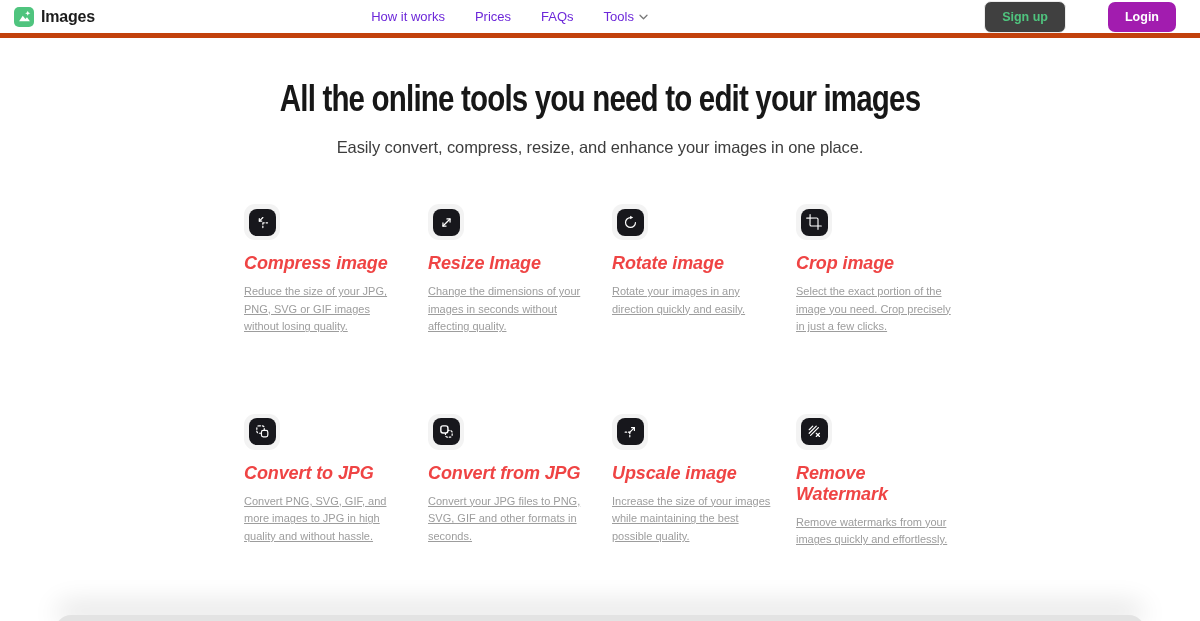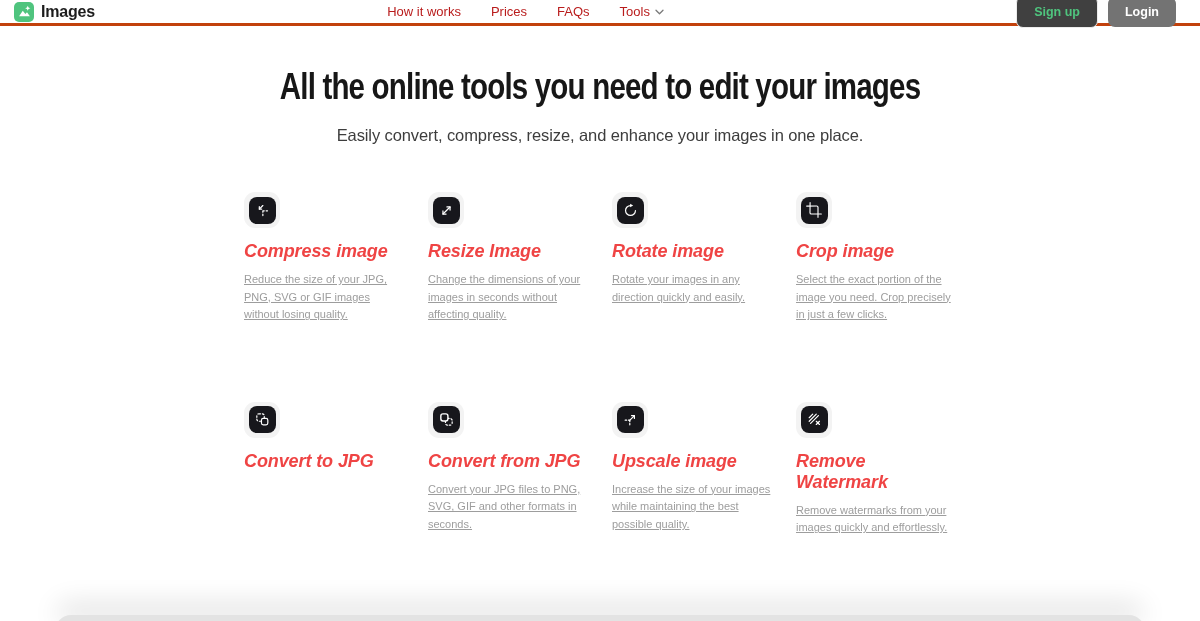--- a/index.html
+++ b/index.html
@@ -6,38 +6,38 @@
   html,body { margin:0; padding:0; }
   body {
     width:1200px; height:621px; overflow:hidden; position:relative;
     background:#ffffff;
     font-family:"Liberation Sans", sans-serif;
     -webkit-font-smoothing:antialiased;
   }
 
   
   .topbar {
-    height:26px; display:flex; align-items:center;
+    height:38px; display:flex; align-items:center;
     padding:0 24px 0 14px; background:#fff;
-    border-bottom:3px solid #c2410c;
+    border-bottom:5px solid #c2410c;
   }
   .logo { display:flex; align-items:center; gap:7px; cursor:pointer; }
   .logo-badge {
     width:20px; height:20px; border-radius:5px; background:#4fc47e;
     display:flex; align-items:center; justify-content:center; flex:0 0 auto;
   }
   .logo-text { font-size:16px; font-weight:bold; color:#1c1c1c; letter-spacing:-0.2px; }
 
   nav { margin:0 auto; display:flex; align-items:center; gap:30px; padding-right:60px; }
-  .nav-link { font-size:13px; color:#b91c1c; text-decoration:none; cursor:pointer; display:flex; align-items:center; gap:5px; }
+  .nav-link { font-size:13px; color:#6d28d9; text-decoration:none; cursor:pointer; display:flex; align-items:center; gap:5px; }
 
   .header-actions { display:flex; align-items:center; gap:10px; }
   .btn { font-size:12.5px; font-weight:bold; border-radius:7px; padding:8px 17px; cursor:pointer; font-family:inherit; }
   .btn-outline { background:#404040; border:1px solid #ececec; color:#4fc47e; }
-  .btn-solid { background:#737373; border:none; color:#fff; }
+  .btn-solid { background:#a21caf; border:none; color:#fff;margin-left:32px; }
 
   
   .hero { text-align:center; padding-top:40px; }
   .hero h1 {
     margin:0; font-size:36px; font-weight:800; color:#171717;
     letter-spacing:-1px; white-space:nowrap;
     transform:scaleX(0.82); transform-origin:50% 50%;
   }
   .hero .subtitle {
     margin:18px 0 0; font-size:16.5px; color:#3d3d3d; letter-spacing:-0.1px;
@@ -164,20 +164,21 @@
   <div class="card">
     <div class="icon-wrap">
       <div class="icon-inner">
           <svg width="17" height="17" viewBox="0 0 24 24">
             <rect x="4" y="4" width="10.5" height="10.5" rx="3" fill="none" stroke="#ffffff" stroke-width="1.7" stroke-linecap="round" stroke-linejoin="round" stroke-dasharray="2.2,2.6"></rect>
             <rect x="10.5" y="10.5" width="9" height="9" rx="2.5" fill="#17171c" stroke="#ffffff" stroke-width="1.7"></rect>
           </svg>
         </div>
     </div>
     <h3>Convert to JPG</h3>
+    <p>Convert PNG, SVG, GIF, and more images to JPG in high quality and without hassle.</p>
   </div>
 
   <div class="card">
     <div class="icon-wrap">
       <div class="icon-inner">
           <svg width="17" height="17" viewBox="0 0 24 24">
             <rect x="10.5" y="10.5" width="9.5" height="9.5" rx="3" fill="none" stroke="#ffffff" stroke-width="1.7" stroke-linecap="round" stroke-linejoin="round" stroke-dasharray="2.2,2.6"></rect>
             <rect x="4" y="4" width="10" height="10" rx="3" fill="#17171c" stroke="#ffffff" stroke-width="2"></rect>
           </svg>
         </div>

